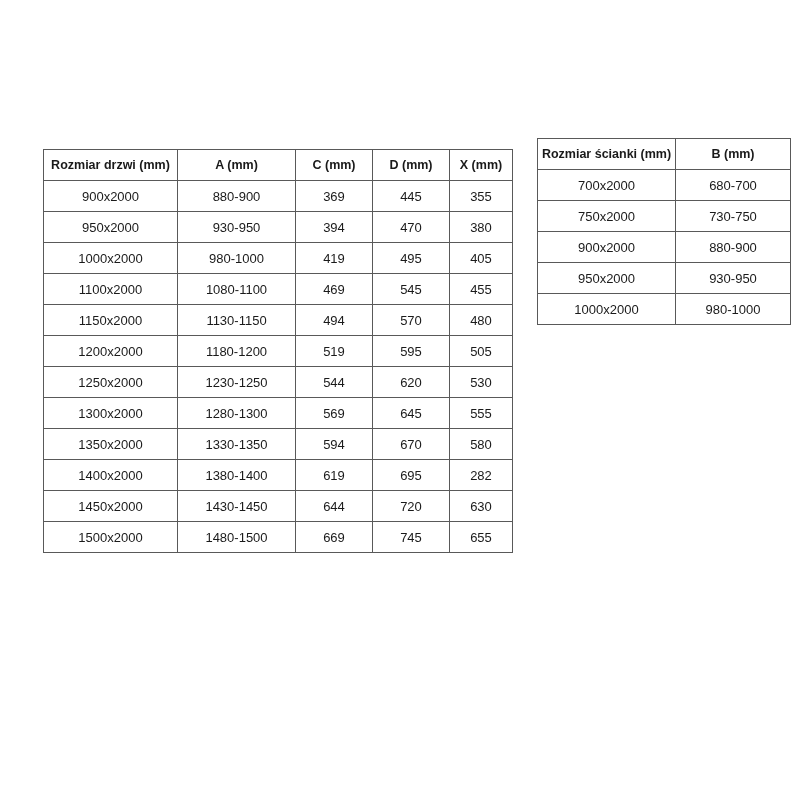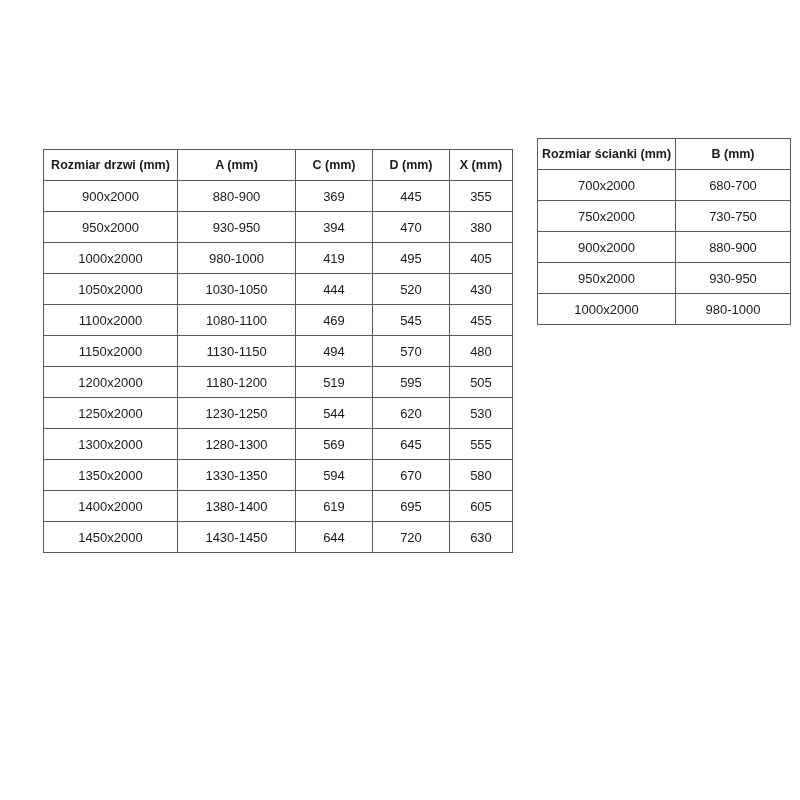--- a/index.html
+++ b/index.html
@@ -98,27 +98,20 @@
           <td>380</td>
         </tr>
         <tr>
           <td>1000x2000</td>
           <td>980-1000</td>
           <td>419</td>
           <td>495</td>
           <td>405</td>
         </tr>
         <tr>
-          <td>1050x2000</td>
-          <td>1030-1050</td>
-          <td>444</td>
-          <td>520</td>
-          <td>430</td>
-        </tr>
-        <tr>
           <td>1100x2000</td>
           <td>1080-1100</td>
           <td>469</td>
           <td>545</td>
           <td>455</td>
         </tr>
         <tr>
           <td>1150x2000</td>
           <td>1130-1150</td>
           <td>494</td>
@@ -151,28 +144,35 @@
           <td>1330-1350</td>
           <td>594</td>
           <td>670</td>
           <td>580</td>
         </tr>
         <tr>
           <td>1400x2000</td>
           <td>1380-1400</td>
           <td>619</td>
           <td>695</td>
-          <td>605</td>
+          <td>282</td>
         </tr>
         <tr>
           <td>1450x2000</td>
           <td>1430-1450</td>
           <td>644</td>
           <td>720</td>
           <td>630</td>
+        </tr>
+        <tr>
+          <td>1500x2000</td>
+          <td>1480-1500</td>
+          <td>669</td>
+          <td>745</td>
+          <td>655</td>
         </tr>
       </tbody>
     </table>
 
   <table id="walls-table" class="spec">
     <colgroup>
       <col style="width:138px">
       <col style="width:115px">
     </colgroup>
   <thead>

